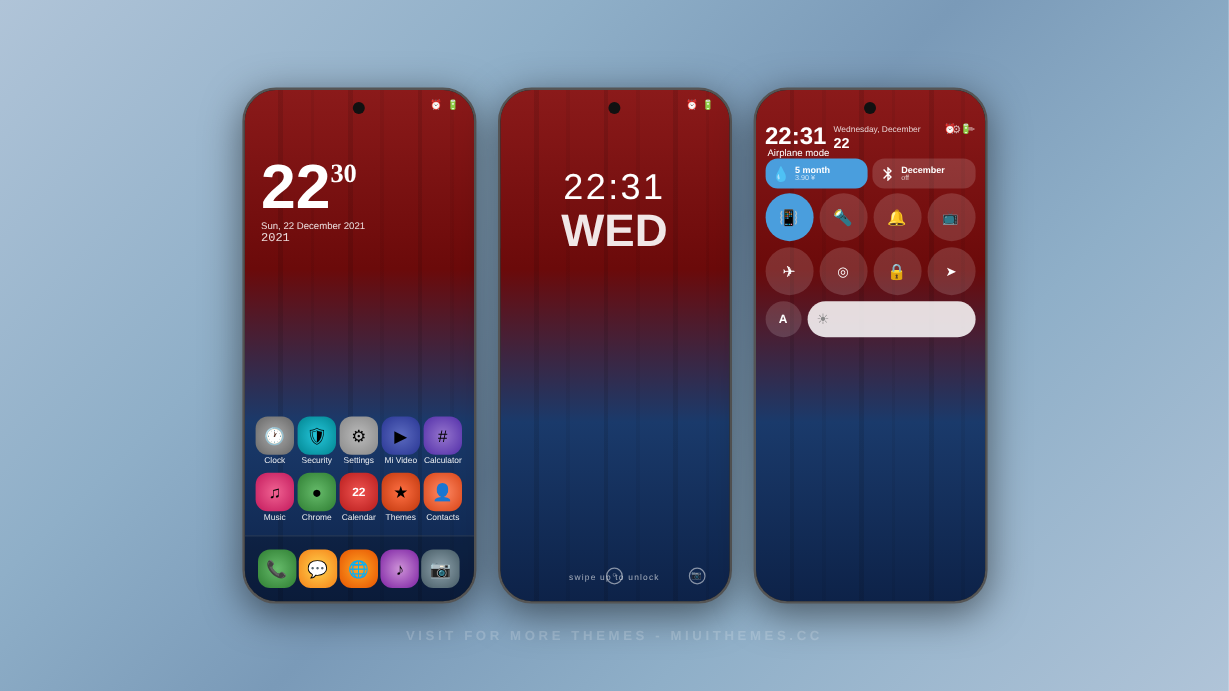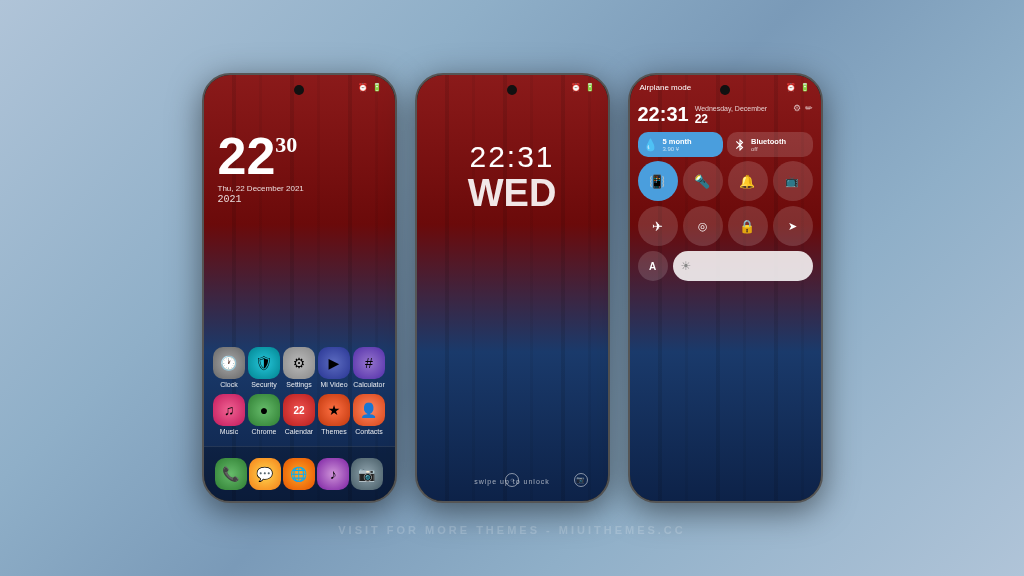--- a/index.html
+++ b/index.html
@@ -443,20 +443,21 @@
       display: flex;
       justify-content: space-between;
       align-items: center;
       padding: 0 10px;
       z-index: 10;
     }
 
     .airplane-mode-icon {
       color: white;
       font-size: 8px;
+      margin-top: 40px;
     }
 
     
     .phone-side-btn-right {
       position: absolute;
       right: -3px;
       top: 80px;
       width: 3px;
       height: 40px;
       background: #444;
@@ -511,21 +512,21 @@
       <span class="status-icon">🔋</span>
     </div>
   </div>
 
   <div class="phone1-content">
     <div class="clock-widget">
       <div class="clock-main">
         <span class="clock-big">22</span>
         <span class="clock-small-sup">30</span>
       </div>
-      <div class="clock-date">Thu, 22 December 2021</div>
+      <div class="clock-date">Sun, 22 December 2021</div>
       <div class="clock-year">2021</div>
     </div>
 
     <div class="app-grid">
       <div class="app-row">
         <div class="app-item">
           <div class="app-icon" style="background: radial-gradient(circle, #aaa, #666);">🕐</div>
           <span class="app-label">Clock</span>
         </div>
         <div class="app-item">
@@ -660,21 +661,21 @@
           <div class="toggle-card-text">
             <div class="toggle-card-label">5 month</div>
             <div class="toggle-card-sub">3.90 ¥</div>
           </div>
         </div>
         <div class="toggle-card">
           <svg width="14" height="14" viewBox="0 0 24 24" fill="white">
             <path d="M17.71 7.71L12 2h-1v7.59L6.41 5 5 6.41 10.59 12 5 17.59 6.41 19 11 14.41V22h1l5.71-5.71-4.3-4.29 4.3-4.29zM13 5.83l1.88 1.88L13 9.59V5.83zm1.88 10.46L13 18.17v-3.76l1.88 1.88z"></path>
           </svg>
           <div class="toggle-card-text">
-            <div class="toggle-card-label">Bluetooth</div>
+            <div class="toggle-card-label">December</div>
             <div class="toggle-card-sub">off</div>
           </div>
         </div>
       </div>
 
 
       <div class="ctrl-icon-grid">
         <div class="ctrl-icon-btn blue">📳</div>
         <div class="ctrl-icon-btn dark">🔦</div>
         <div class="ctrl-icon-btn dark">🔔</div>

